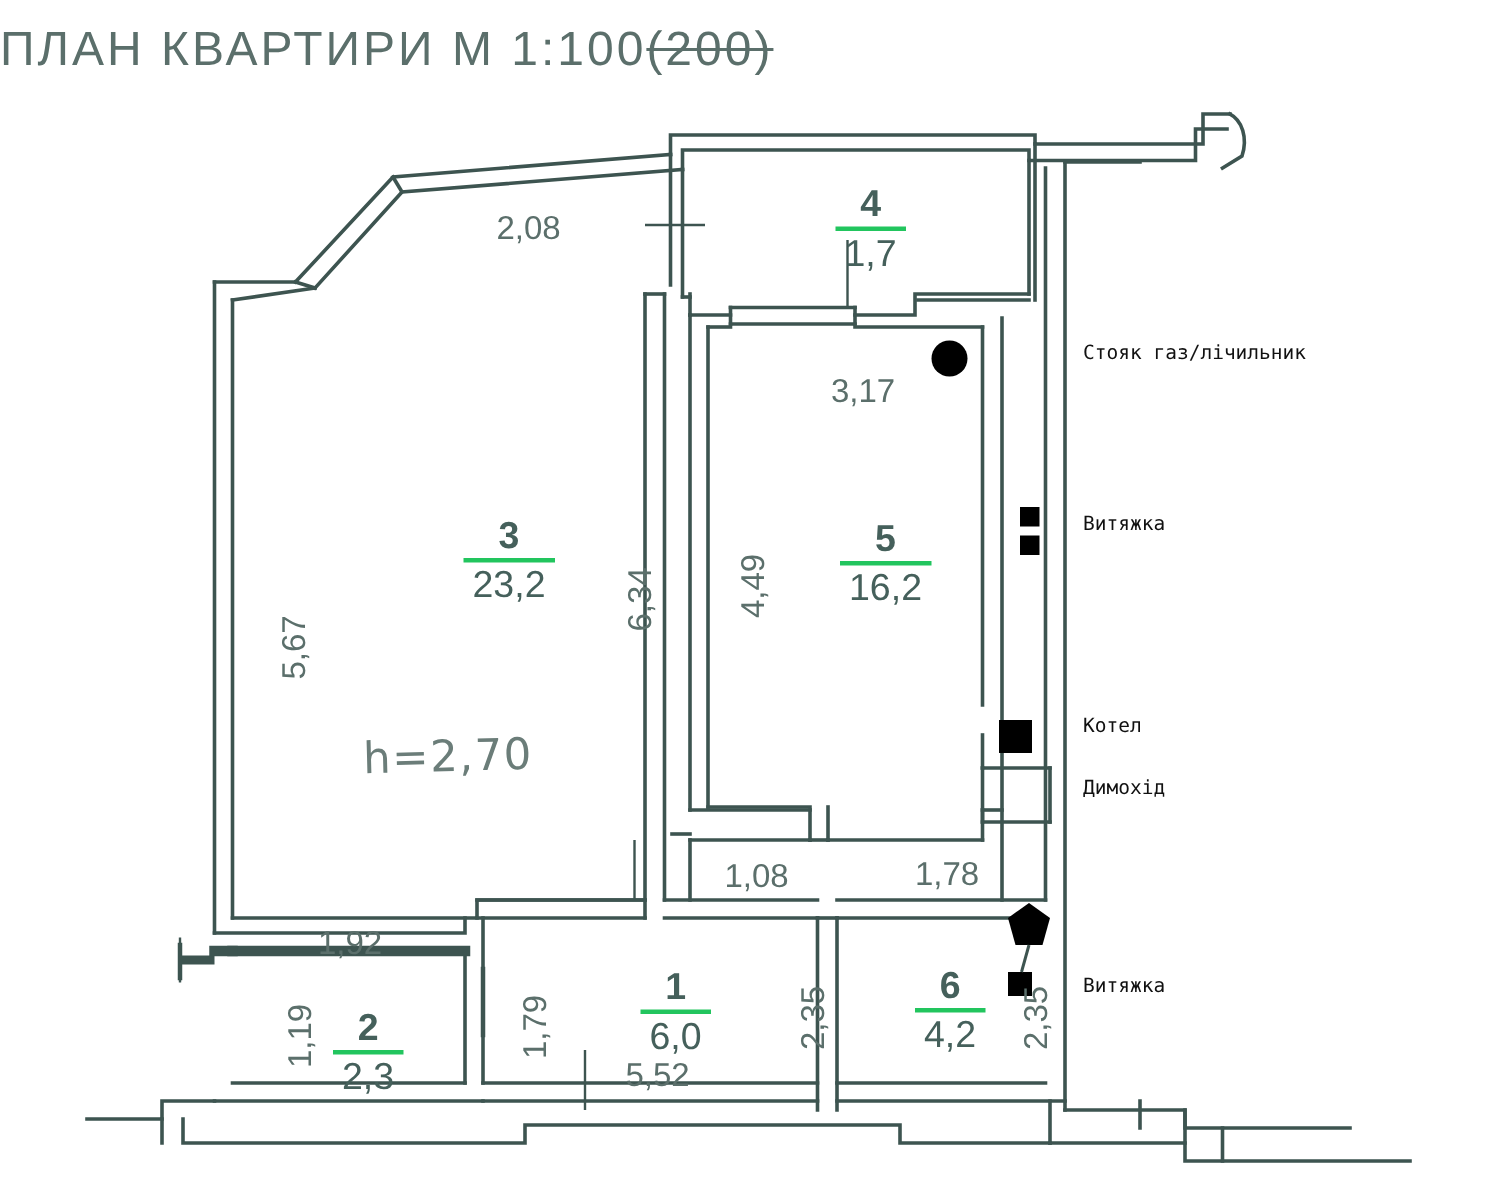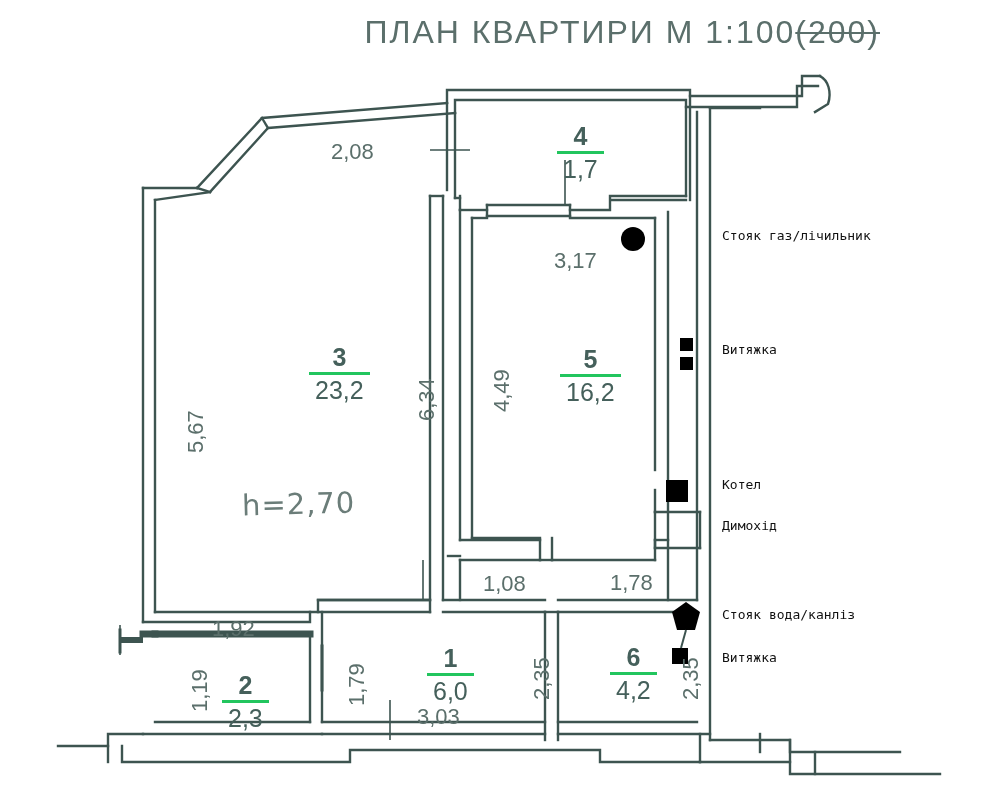--- a/index.html
+++ b/index.html
@@ -13,21 +13,21 @@
   #page {
     position: relative;
     width: 1000px;
     height: 787px;
     background: #ffffff;
   }
   #plan-title {
     position: absolute;
     left: 0; top: 14px;
     width: 880px;
-    text-align: right;
+    text-align: left;
     font-family: "Liberation Sans", sans-serif;
     font-size: 32px;
     letter-spacing: 2px;
     color: #5b6f6b;
     white-space: nowrap;
   }
   #plan-title .struck {
     text-decoration: line-through;
     text-decoration-thickness: 2px;
   }
@@ -247,34 +247,33 @@
     <span class="area">4,2</span>
   </div>
   <div class="room-label" style="left:222px; top:673px;">
     <span class="num">2</span>
     <span class="area">2,3</span>
   </div>
 
   <div class="dim" style="left:331px; top:139px;">2,08</div>
   <div class="dim" style="left:554px; top:248px;">3,17</div>
   <div class="dim" style="left:212px; top:616px;">1,92</div>
-  <div class="dim" style="left:417px; top:704px;">3,03</div>
+  <div class="dim" style="left:417px; top:704px;">5,52</div>
   <div class="dim" style="left:483px; top:571px;">1,08</div>
   <div class="dim" style="left:610px; top:570px;">1,78</div>
 
   <div class="dim vert" style="left:183px; top:453px;">5,67</div>
   <div class="dim vert" style="left:414px; top:421px;">6,34</div>
   <div class="dim vert" style="left:489px; top:412px;">4,49</div>
   <div class="dim vert" style="left:187px; top:712px;">1,19</div>
   <div class="dim vert" style="left:344px; top:706px;">1,79</div>
   <div class="dim vert" style="left:529px; top:700px;">2,35</div>
   <div class="dim vert" style="left:678px; top:700px;">2,35</div>
 
   <div id="height-note">h=2,70</div>
 
   <div class="side-label" style="left:722px; top:228px;">Стояк газ/лічильник</div>
   <div class="side-label" style="left:722px; top:342px;">Витяжка</div>
   <div class="side-label" style="left:722px; top:477px;">Котел</div>
   <div class="side-label" style="left:722px; top:518px;">Димохід</div>
-  <div class="side-label" style="left:722px; top:607px;">Стояк вода/канліз</div>
   <div class="side-label" style="left:722px; top:650px;">Витяжка</div>
 
 </div>
 
 </body></html>

